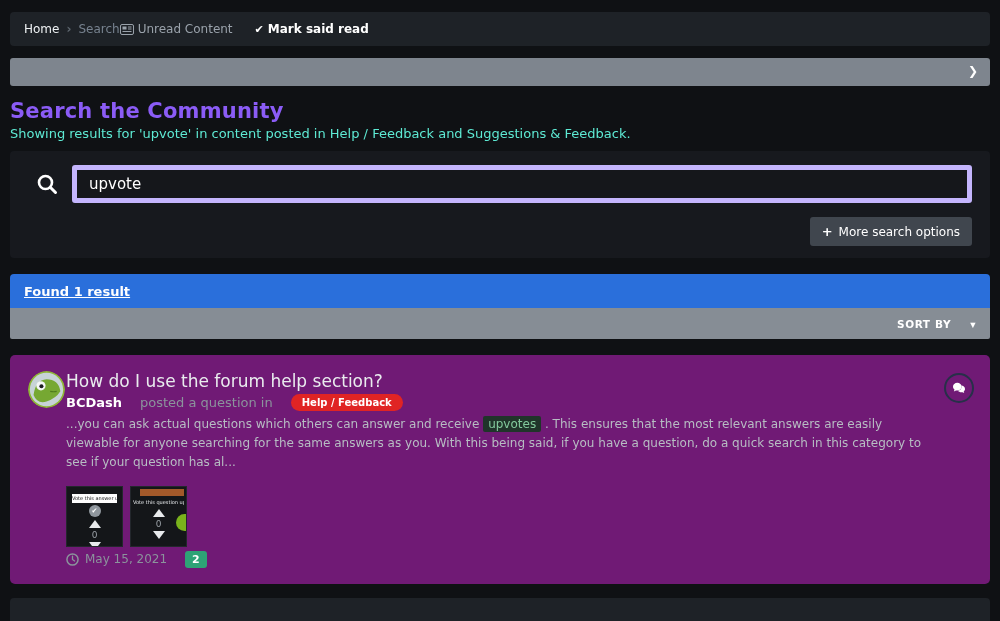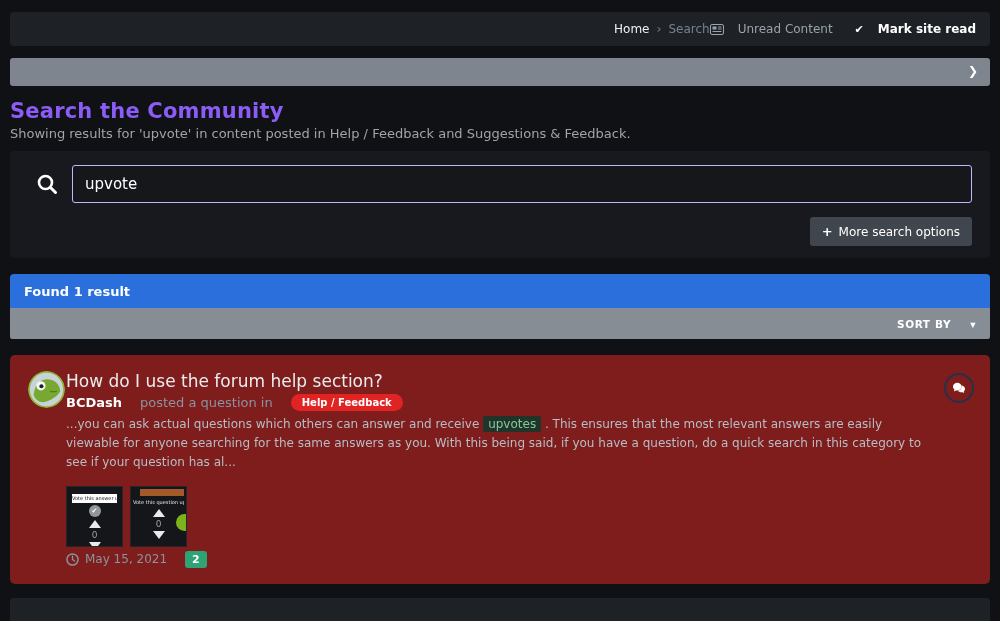--- a/index.html
+++ b/index.html
@@ -8,51 +8,51 @@
     background:#0f1114;
     font-family:"DejaVu Sans", sans-serif;
     color:#c6ccd2;
     overflow:hidden;
   }
   .wrap { padding:12px 10px 0 10px; }
 
   
   .bar {
     height:34px; background:#1e2227; border-radius:4px;
-    display:flex; align-items:center; justify-content:flex-end;
+    display:flex; align-items:center; justify-content:flex-start;
     padding:0 14px; font-size:12px;
   }
   .crumbs { display:flex; align-items:center; gap:7px; }
   .crumb-home { color:#eef1f3; cursor:pointer; }
   .crumb-sep { color:#5f6770; font-weight:bold; font-size:12px; }
   .crumb-cur { color:#77828f; }
   .bar-right { display:flex; align-items:center; gap:22px; }
-  .bar-link { display:flex; align-items:center; gap:14px; color:#9aa2ab; cursor:pointer; }
+  .bar-link { display:flex; align-items:center; gap:4px; color:#9aa2ab; cursor:pointer; }
   .bar-link.strong { color:#ffffff; font-weight:bold; }
   .check-glyph { font-size:11px; }
 
   
   .banner {
     margin-top:12px; height:28px; background:#7e858e; border-radius:3px;
     display:flex; align-items:center; justify-content:center; position:relative;
     color:#fff; font-weight:bold; font-size:12px; cursor:pointer;
   }
   .banner-chev { position:absolute; right:12px; top:6px; font-size:12px; font-weight:bold; color:#fff; }
 
   
   .page-title { margin-top:13px; font-size:21px; font-weight:600; color:#8b5cf6; letter-spacing:.2px; }
-  .page-sub { margin-top:3px; font-size:13px; color:#a3a3a3; }
+  .page-sub { margin-top:3px; font-size:13px; color:#5eead4; }
 
   
   .search-panel { margin-top:10px; background:#17191e; border-radius:4px; padding:14px 18px 12px 18px; }
   .search-row { display:flex; align-items:center; gap:14px; }
   .mag { flex:0 0 auto; margin-left:8px; }
   .input-wrap {
     flex:1; display:flex; align-items:center;
-    border:1px solid #c4b5fd; border-radius:3px; background:#15171b;
+    border:5px solid #c4b5fd; border-radius:3px; background:#15171b;
     height:38px; padding:0 4px 0 12px;
   }
   .search-input {
     flex:1; background:transparent; border:none; outline:none;
     color:#fff; font-size:15px; font-family:"DejaVu Sans", sans-serif;
   }
   .btn-green {
     background:#7cb414; color:#fff; border:none; border-radius:3px;
     font-size:12px; font-weight:bold; padding:8px 13px; cursor:pointer;
     font-family:"DejaVu Sans", sans-serif;
@@ -63,31 +63,31 @@
     font-size:12px; padding:7px 12px; cursor:pointer; display:flex; align-items:center; gap:6px;
     font-family:"DejaVu Sans", sans-serif;
   }
   .plus-glyph { font-weight:bold; font-size:13px; }
 
   
   .results-head { margin-top:16px; }
   .found-bar {
     background:#2a6fdb; height:34px; border-radius:4px 4px 0 0;
     display:flex; align-items:center; padding:0 14px;
-    color:#fff; font-weight:bold; font-size:13px;
+    color:#fff; font-weight:bold; font-size:13px;text-decoration:underline;
   }
   .sort-bar {
     background:#868d95; height:31px; border-radius:0 0 2px 2px;
     display:flex; align-items:center; justify-content:flex-end; padding:0 14px;
   }
   .sort-btn { color:#fff; font-weight:bold; font-size:10.5px; letter-spacing:.6px; cursor:pointer; display:flex; gap:19px; align-items:center; }
 
   
   .card {
-    margin-top:16px; background:#7f1d1d; border-radius:5px; position:relative;
+    margin-top:16px; background:#701a75; border-radius:5px; position:relative;
     padding:16px 56px 16px 56px; min-height:195px;
   }
   .avatar { position:absolute; left:18px; top:16px; width:37px; height:37px; border-radius:50%; overflow:hidden; cursor:pointer; }
   .result-title { font-size:17px; color:#e9ecee; font-weight:400; cursor:pointer; }
   .byline { margin-top:3px; font-size:13px; color:#8b939c; display:flex; align-items:center; gap:18px; }
   .author { color:#ffffff; font-weight:bold; cursor:pointer; }
   .cat-badge {
     background:#e02424; color:#fff; font-size:10px; font-weight:bold;
     border-radius:10px; padding:3px 11px; cursor:pointer; white-space:nowrap;
   }
@@ -149,21 +149,21 @@
               <rect x="2.5" y="2.5" width="4" height="3" fill="#9aa2ab"></rect>
               <rect x="8" y="2.5" width="3.5" height="1" fill="#9aa2ab"></rect>
               <rect x="8" y="4.5" width="3.5" height="1" fill="#9aa2ab"></rect>
               <rect x="2.5" y="7" width="9" height="1" fill="#9aa2ab"></rect>
             </svg>
         </span>
         <span>Unread Content</span>
       </span>
       <span class="bar-link strong">
         <span class="check-glyph">✔</span>
-        <span>Mark site read</span>
+        <span>Mark said read</span>
       </span>
     </div>
   </div>
 
   <div class="banner">
     <span class="banner-chev">❯</span>
   </div>
 
   <div class="page-title">Search the Community</div>
   <div class="page-sub">Showing results for 'upvote' in content posted in Help / Feedback and Suggestions &amp; Feedback.</div>

